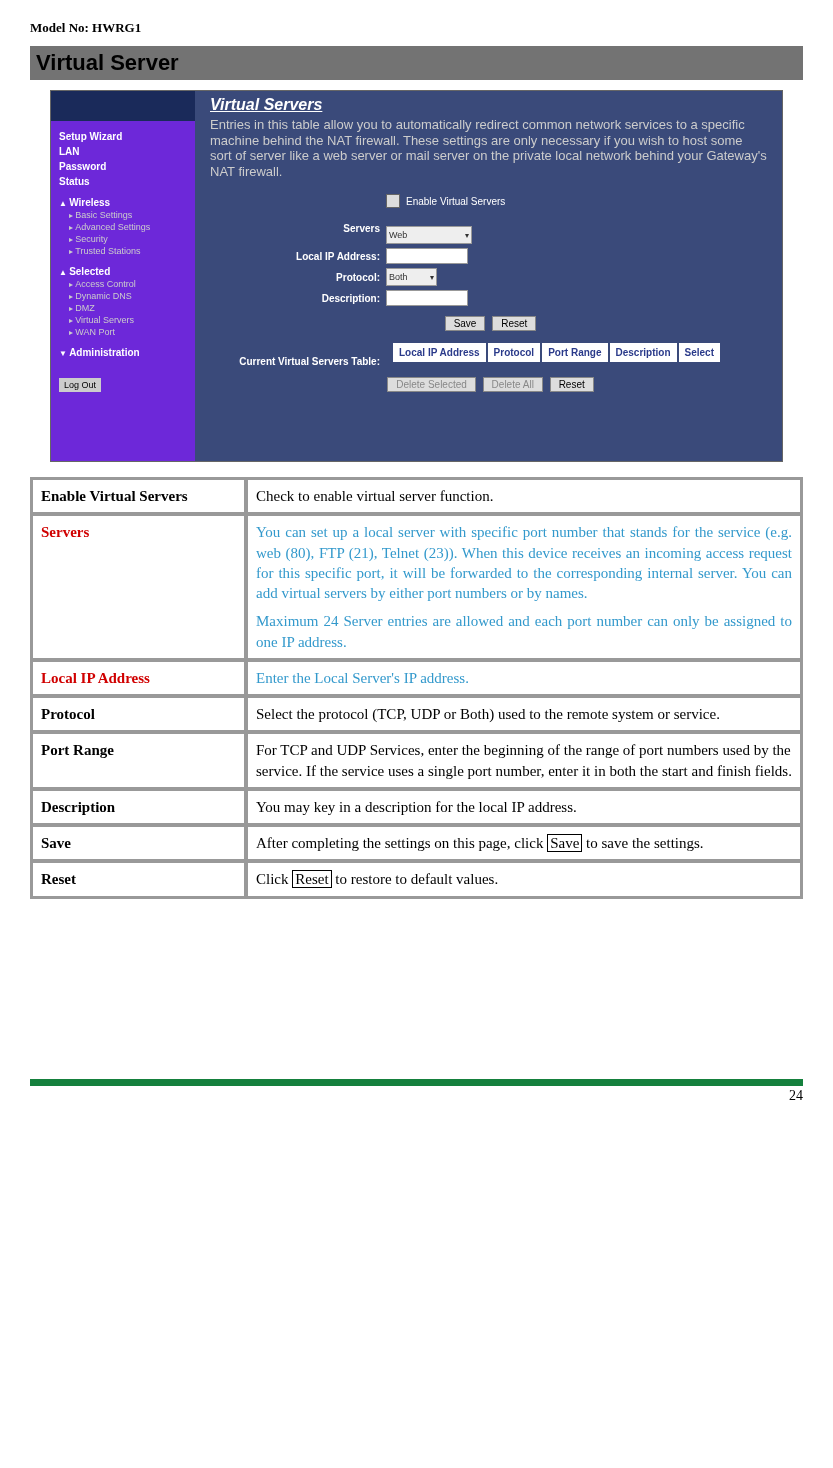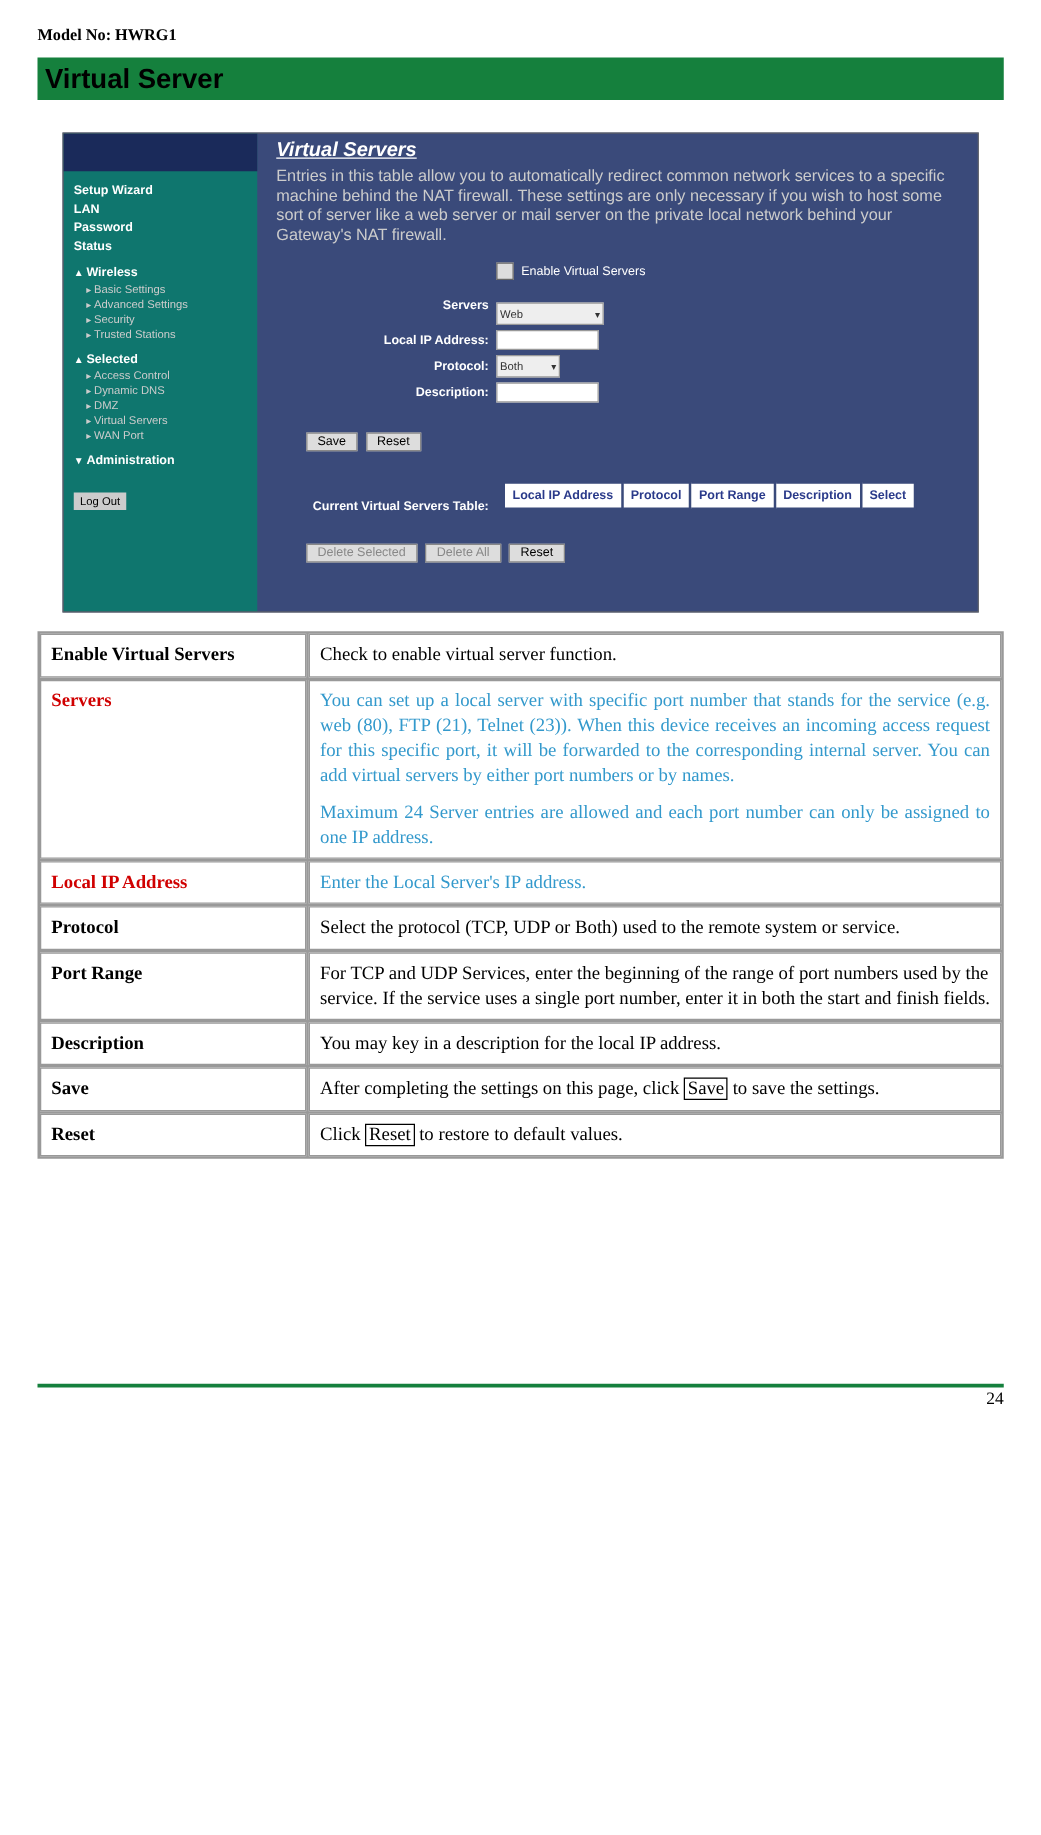--- a/index.html
+++ b/index.html
@@ -10,45 +10,45 @@
     color: #000;
     width: 833px;
     box-sizing: border-box;
   }
   .model-no {
     font-weight: bold;
     font-size: 13px;
     margin-bottom: 10px;
   }
   .section-title {
-    background: #15803d;
+    background: #737373;
     font-family: Arial, sans-serif;
     font-size: 22px;
     font-weight: bold;
     padding: 4px 6px;
-    margin-bottom: 26px;
+    margin-bottom: 10px;
   }
   .screenshot {
     border: 1px solid #666;
     margin: 0 20px 15px 20px;
     background: #3a4a7a;
     font-family: Arial, sans-serif;
     font-size: 10px;
     color: #fff;
     display: flex;
     flex-direction: column;
     box-sizing: border-box;
   }
   .ss-inner {
     display: flex;
     min-height: 370px;
   }
   .ss-left {
-    width: 155px;
-    background: #0f766e;
+    width: 144px;
+    background: #6d28d9;
     padding: 10px 8px;
     box-sizing: border-box;
   }
   .ss-left .logo-area {
     height: 30px;
     background: #1a2a5a;
     margin: -10px -8px 10px -8px;
   }
   .ss-left .nav-link {
     color: #fff;
@@ -137,22 +137,22 @@
     content: "▾";
     font-size: 8px;
   }
   .ss-checkbox {
     width: 12px;
     height: 12px;
     background: #ddd;
     border: 1px solid #666;
   }
   .ss-buttons {
-    text-align: left;
-    margin: 24px 20px;
+    text-align: center;
+    margin: 10px 20px;
   }
   .ss-btn {
     background: #ddd;
     border: 1px solid #888;
     color: #000;
     padding: 1px 8px;
     font-size: 10px;
     margin-left: 4px;
     display: inline-block;
   }
@@ -205,21 +205,21 @@
     font-weight: bold;
   }
   .red { color: #d00000; }
   .blue { color: #3399cc; }
   .justify { text-align: justify; }
   .boxed {
     border: 1px solid #000;
     padding: 0 2px;
   }
   .page-footer {
-    border-top: 3px solid #15803d;
+    border-top: 7px solid #15803d;
     margin-top: 180px;
     text-align: right;
     font-size: 14px;
     padding-top: 2px;
   }
   p { margin: 0 0 8px 0; }
   p:last-child { margin-bottom: 0; }
 </style>
 </head>
 <body>

